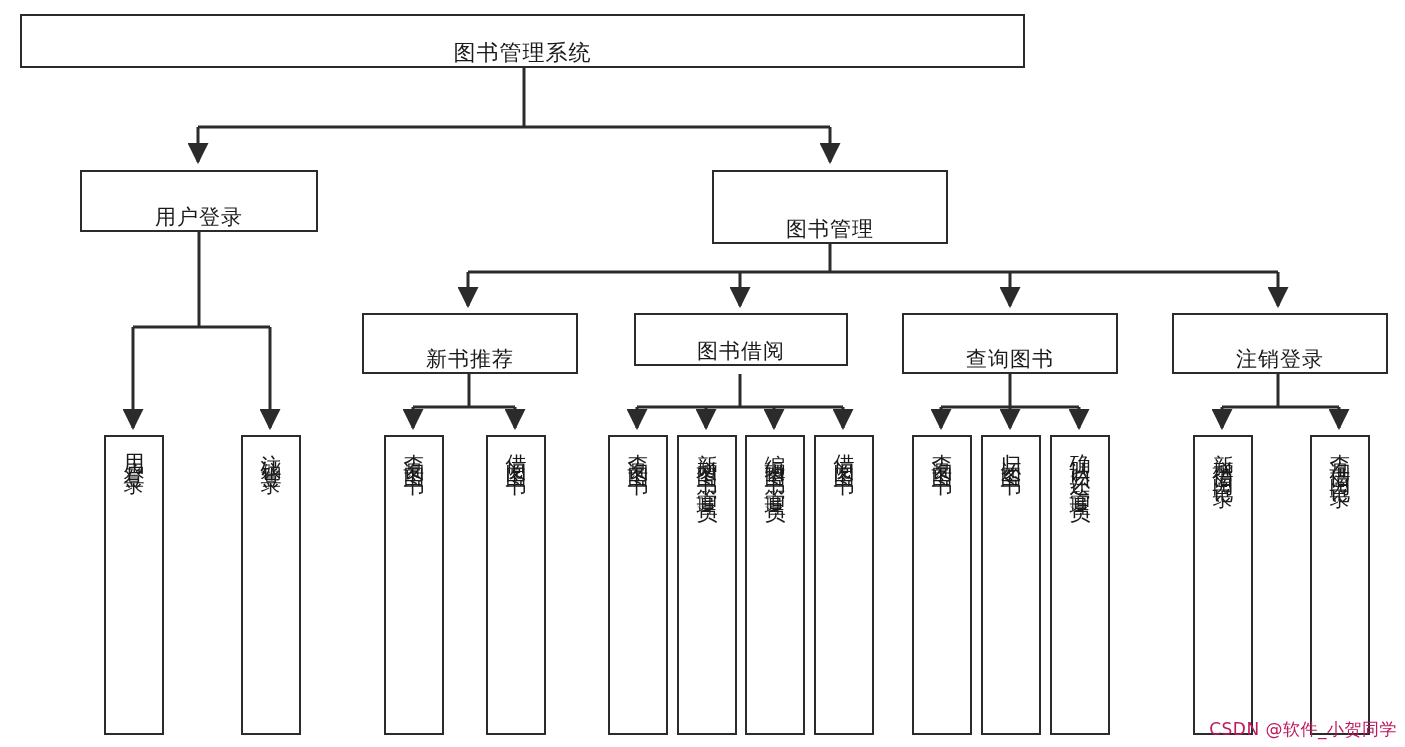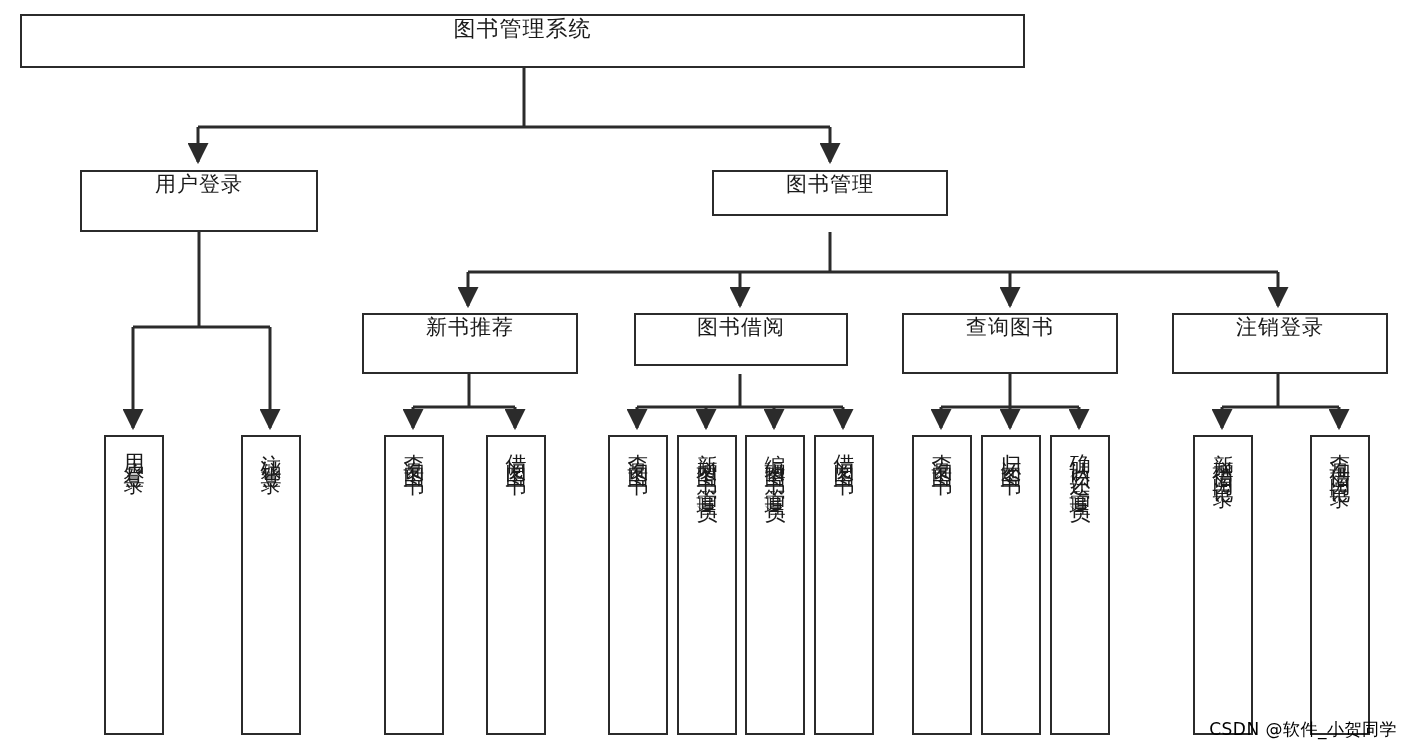--- a/index.html
+++ b/index.html
@@ -25,21 +25,21 @@
     width: 1405px;
     height: 747px;
     pointer-events: none;
   }
   .node {
     position: absolute;
     box-sizing: border-box;
     border: 2.5px solid #2b2b2b;
     background: #ffffff;
     display: flex;
-    align-items: flex-start;
+    align-items: flex-end;
     justify-content: center;
     color: #1a1a1a;
   }
   .node.horiz {
     font-size: 21px;
     letter-spacing: 1px;
     line-height: 1.2;
   }
   .node.root {
     font-size: 22px;
@@ -56,21 +56,21 @@
     letter-spacing: 7px;
     line-height: 1.05;
     white-space: nowrap;
     color: #1a1a1a;
   }
   .watermark {
     position: absolute;
     right: 8px;
     bottom: 6px;
     font-size: 17px;
-    color: #000000;
+    color: #be185d;
     letter-spacing: 0.5px;
     white-space: nowrap;
     user-select: none;
   }
 </style>
 </head>
 <body>
 
 <div id="canvas">
 
@@ -124,21 +124,21 @@
     </g>
   </svg>
 
   <div class="node horiz root" style="left:20px; top:14px; width:1005px; height:54px;">
     <span>图书管理系统</span>
   </div>
 
   <div class="node horiz" style="left:80px; top:170px; width:238px; height:62px;">
     <span>用户登录</span>
   </div>
-  <div class="node horiz" style="left:712px; top:170px; width:236px; height:46px;">
+  <div class="node horiz" style="left:712px; top:170px; width:236px; height:74px;">
     <span>图书管理</span>
   </div>
 
   <div class="node horiz" style="left:362px; top:313px; width:216px; height:61px;">
     <span>新书推荐</span>
   </div>
   <div class="node horiz" style="left:634px; top:313px; width:214px; height:53px;">
     <span>图书借阅</span>
   </div>
   <div class="node horiz" style="left:902px; top:313px; width:216px; height:61px;">

